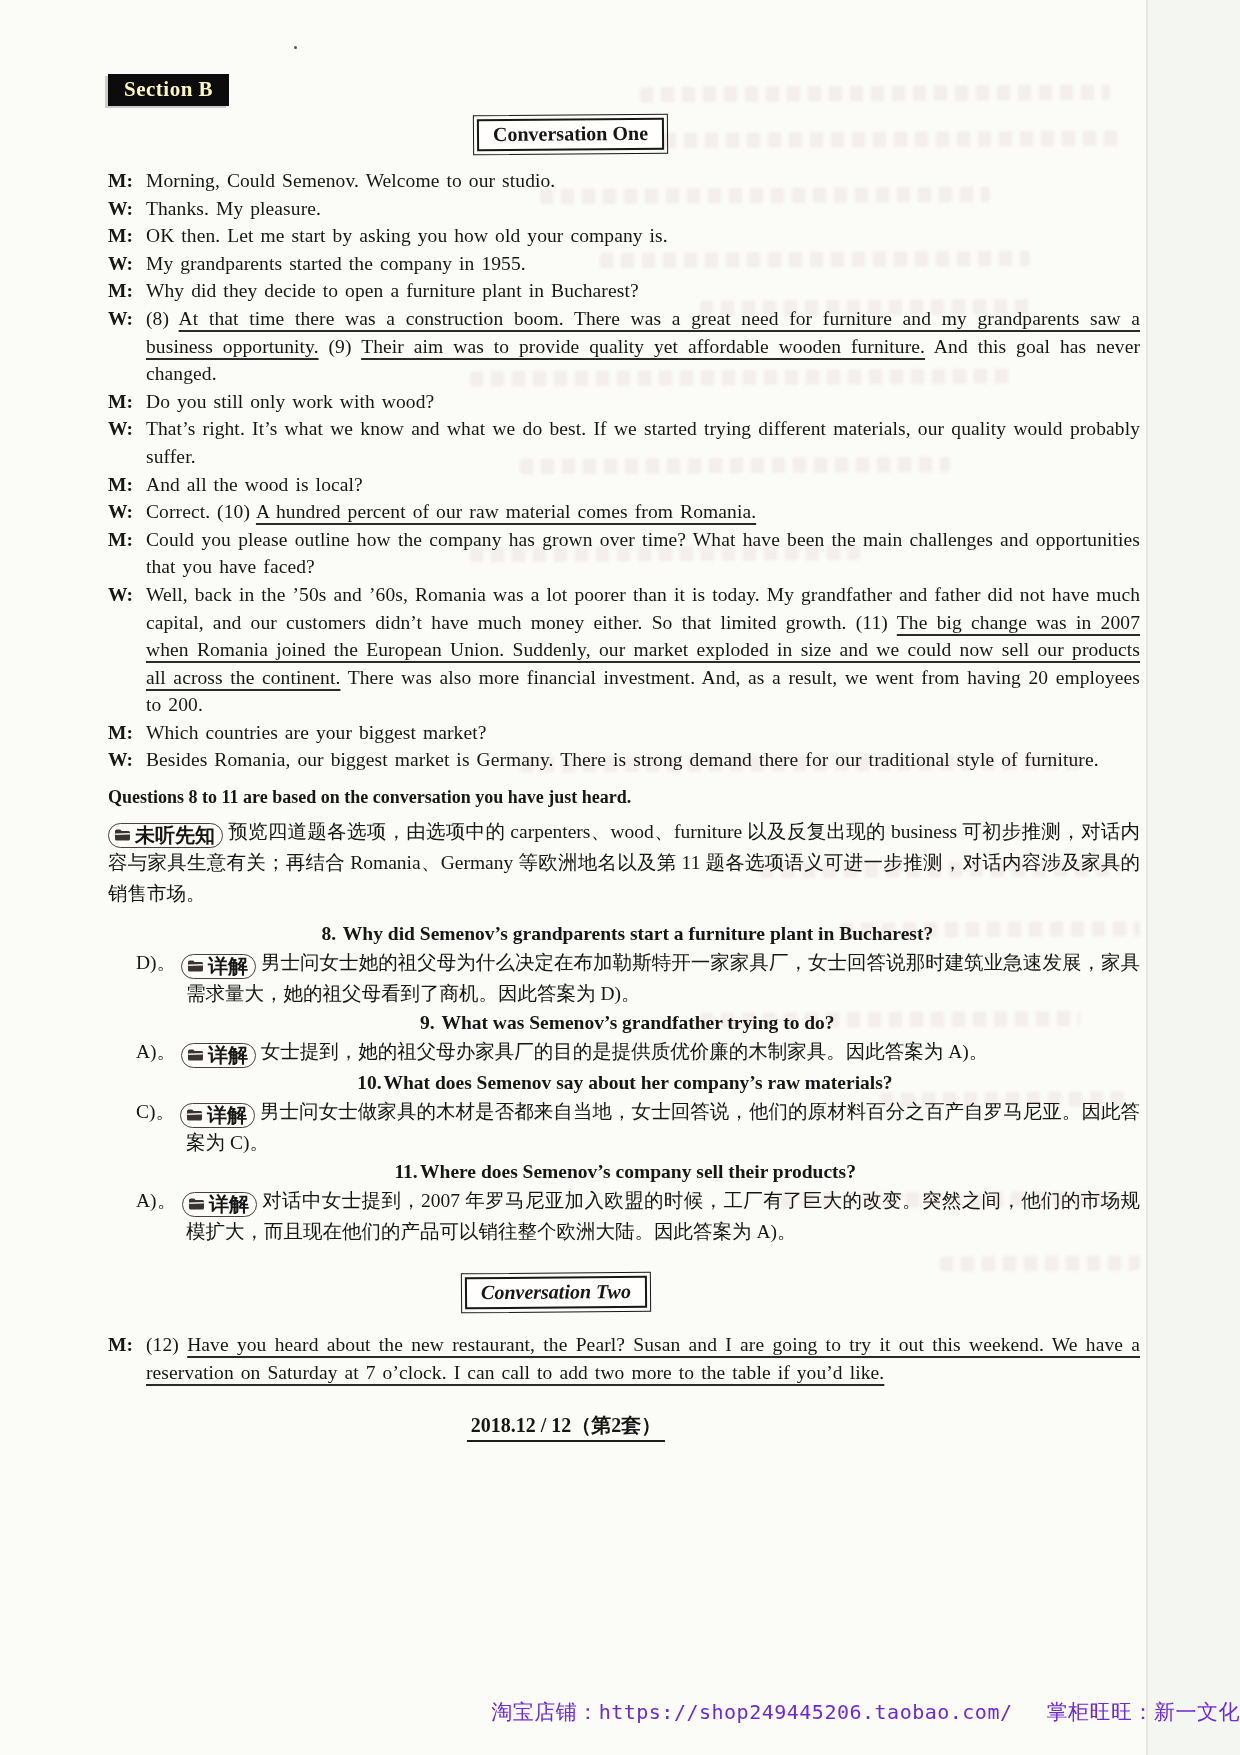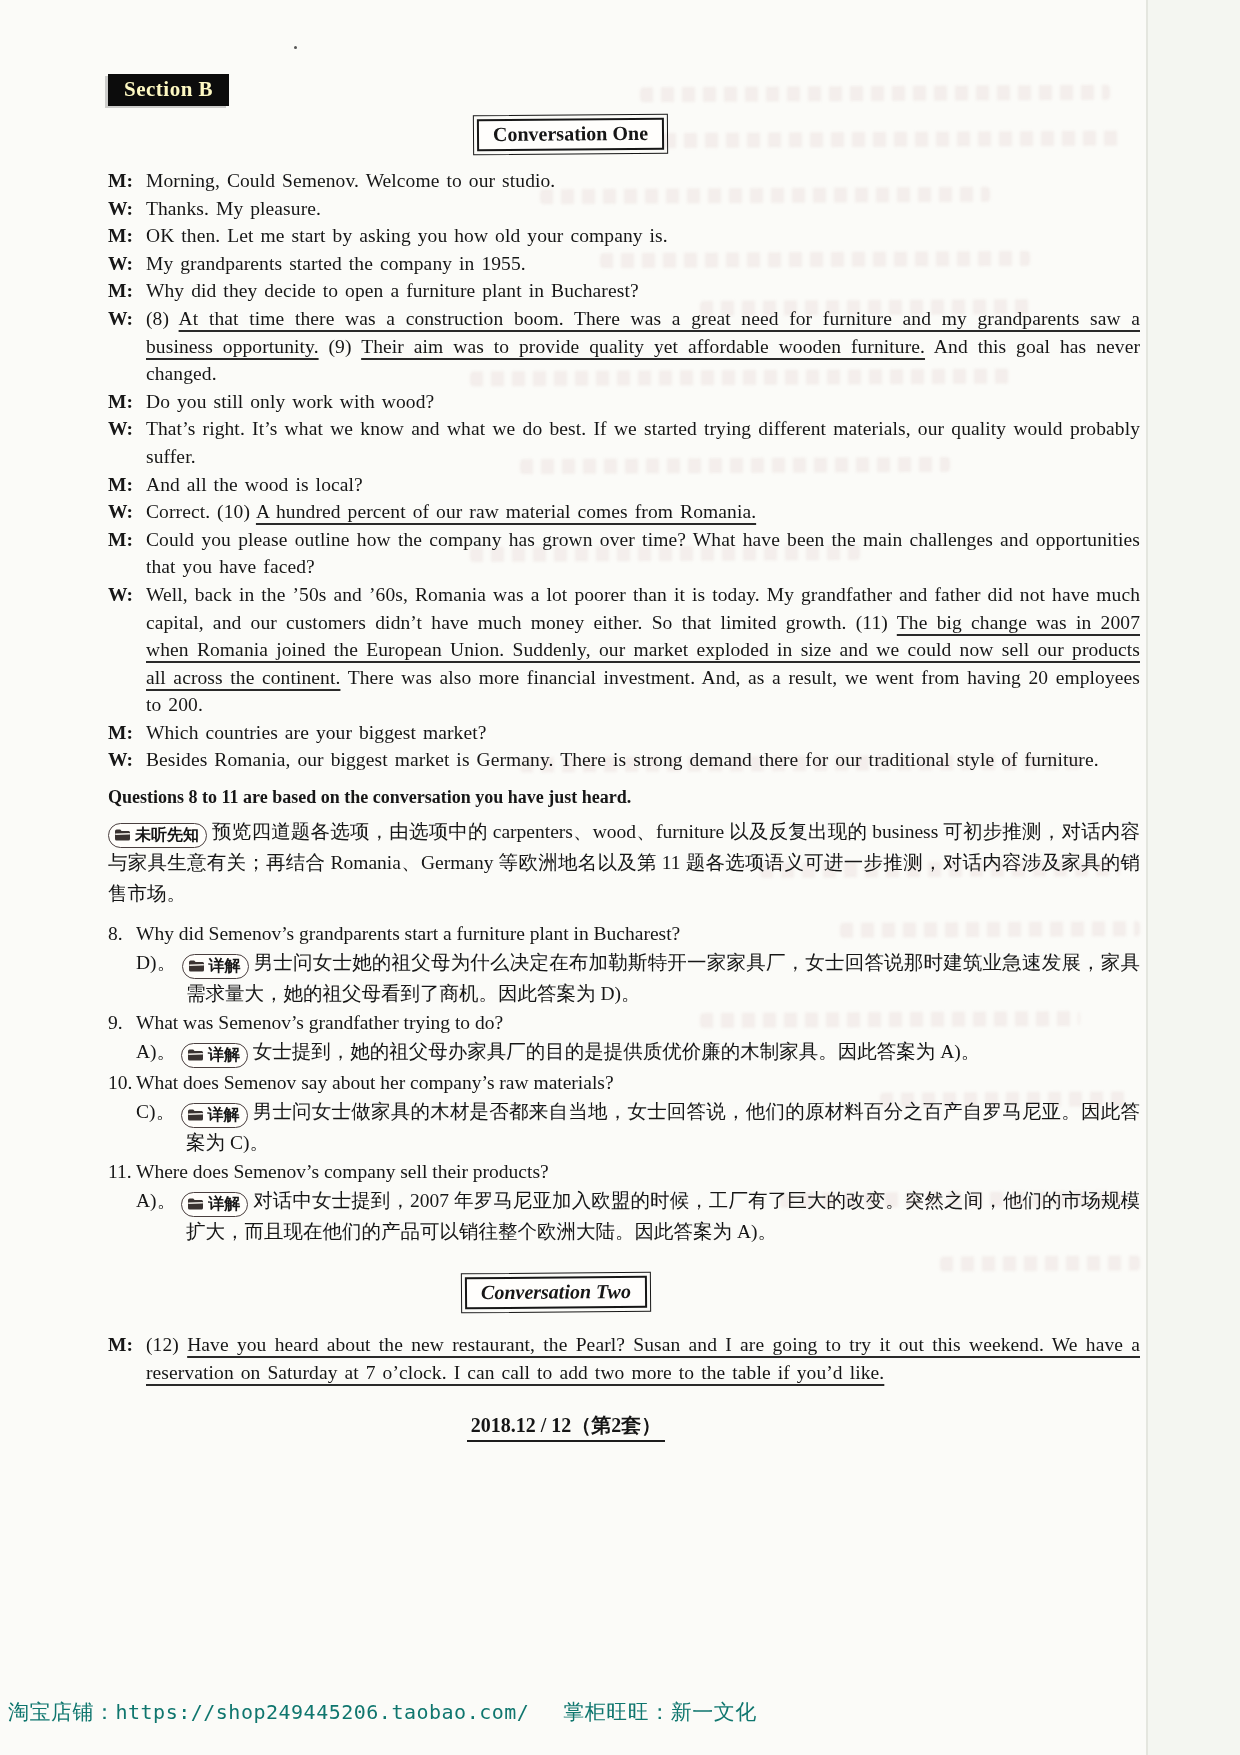--- a/index.html
+++ b/index.html
@@ -34,35 +34,35 @@
   .conv-title.two{transform:rotate(-.45deg) translateX(-68px);}
   .transcript{margin-top:17px;font-size:19.5px;line-height:27.6px;letter-spacing:.1px;word-spacing:2px;}
   .turn{position:relative;padding-left:38px;text-align:justify;}
   .turn .speaker{position:absolute;left:0;top:0;font-weight:700;}
   .u{text-decoration:underline;text-decoration-thickness:1.8px;text-underline-offset:5px;text-decoration-color:#2a2a2a;}
   .questions-note{margin:13px 0 0 0;font-weight:700;font-size:18px;}
   .preview{margin:9px 0 0 0;font-size:19.5px;line-height:30.5px;text-align:justify;}
   .badge-pill{
     display:inline-flex;align-items:center;gap:4px;vertical-align:-4px;
     border:1.6px solid #4a3f3f;border-radius:13px;padding:0 7px 1px 5px;
-    font-weight:700;font-size:16px;line-height:22px;background:#fffefb;white-space:nowrap;
+    font-weight:700;font-size:20px;line-height:22px;background:#fffefb;white-space:nowrap;
   }
   .badge-pill svg{display:block;}
   .qa-list{margin-top:10px;font-size:19.5px;line-height:29px;}
-  .qa-q{font-weight:400;padding-left:28px;text-indent:-28px;}
+  .qa-q{font-weight:700;padding-left:28px;text-indent:-28px;text-align:center;}
   .qa-q .qa-num{display:inline-block;width:28px;text-indent:0;}
   .qa-a{margin-left:28px;padding-left:50px;text-indent:-50px;text-align:justify;}
   .qa-a .badge-pill{text-indent:0;}
   .footer-date{
     margin:26px auto 4px auto;display:table;font-weight:700;font-size:20px;
     border-bottom:2.6px solid #1d1d1d;padding:0 4px 1px 4px;transform:translateX(-58px);
   }
   .footer-shop{
-    position:absolute;left:8px;right:0;top:1698px;text-align:left;
-    color:#0f766e;font-size:21px;letter-spacing:.5px;
+    position:absolute;left:8px;right:0;top:1698px;text-align:right;
+    color:#6d28d9;font-size:21px;letter-spacing:.5px;
   }
   .footer-shop .url{font-family:"DejaVu Sans Mono","Liberation Mono",monospace;font-size:20px;}
   .footer-shop .gap{display:inline-block;width:34px;}
   .dot-artifact{position:absolute;left:294px;top:46px;width:3px;height:3px;background:#555;border-radius:50%;}
 </style>
 </head>
 <body>
 
 <div class="page-right-strip"></div>
 <div class="page-edge"></div>

